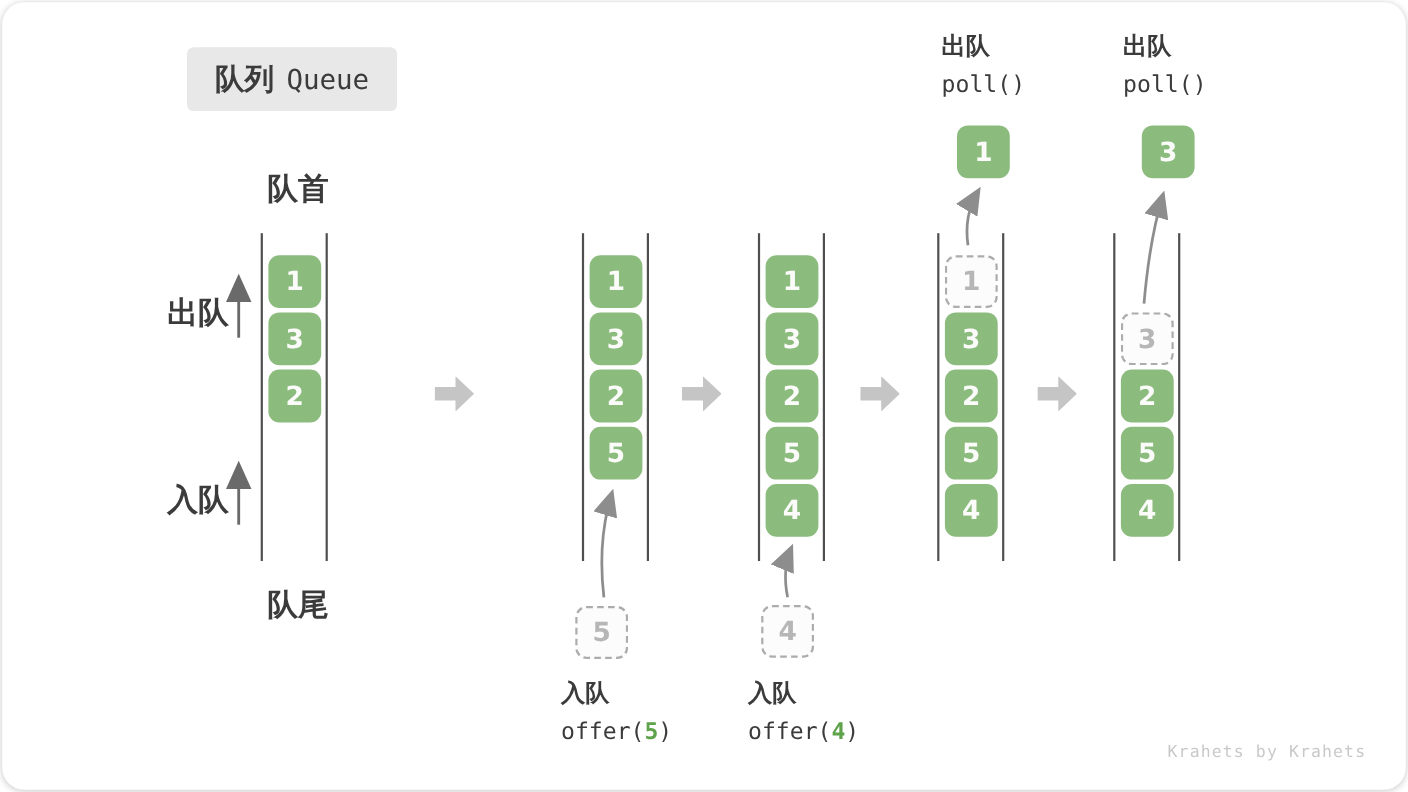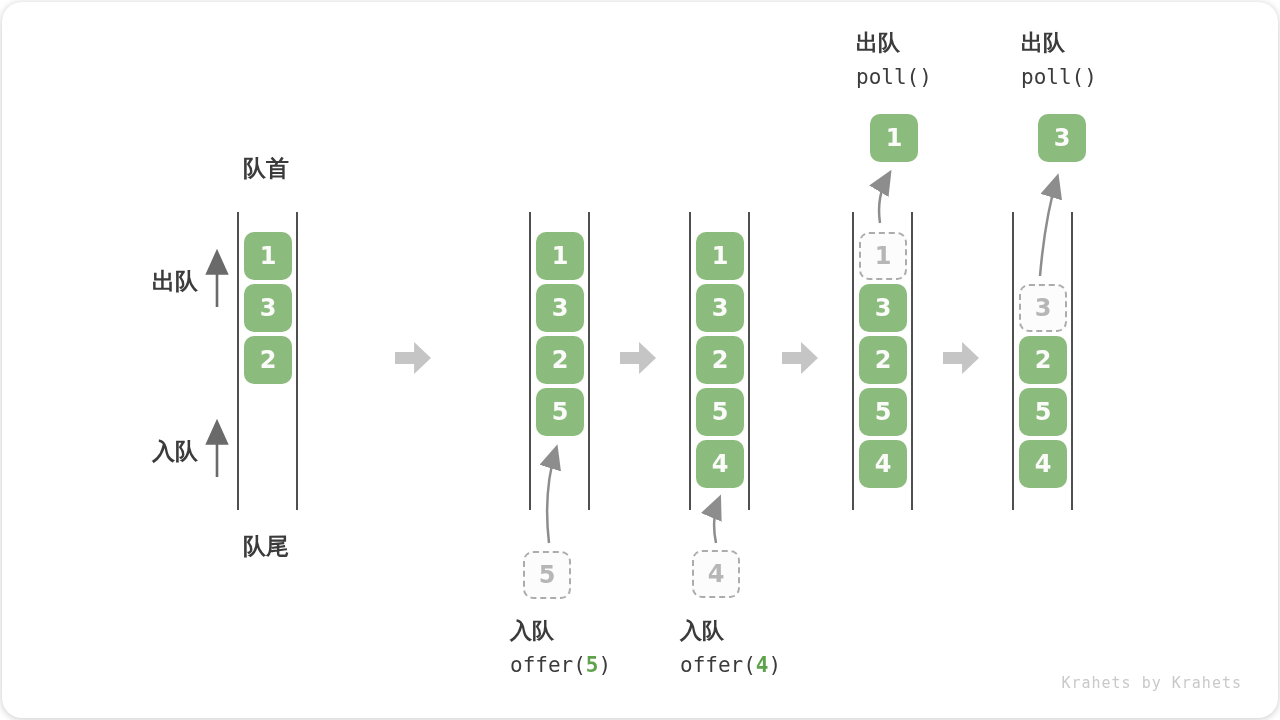--- a/index.html
+++ b/index.html
@@ -13,21 +13,21 @@
     background:#ffffff;border-radius:20px;
     box-shadow:0 1px 7px rgba(0,0,0,0.22);
   }
   .title-box{
     position:absolute;left:170px;top:43px;width:191px;height:58px;
     background:var(--title-bg);border-radius:6px;
     display:flex;align-items:center;justify-content:center;gap:11px;
   }
   .title-zh{font-weight:700;font-size:27px;color:var(--text-dark);}
   .title-en{font-family:"DejaVu Sans Mono","Liberation Mono",monospace;font-size:25px;color:var(--text-dark);}
-  .zh-label{position:absolute;font-weight:700;font-size:23px;color:var(--text-dark);white-space:nowrap;}
+  .zh-label{position:absolute;font-weight:700;font-size:28px;color:var(--text-dark);white-space:nowrap;}
   .wall{position:absolute;top:212px;height:298px;width:2px;background:var(--wall-gray);}
   .queue,.overlay{position:absolute;left:0;top:0;width:1280px;height:720px;pointer-events:none;}
   .slot{
     position:absolute;width:48px;height:48px;border-radius:10px;
     display:flex;align-items:center;justify-content:center;
     font-weight:700;font-size:24px;
   }
   .slot.solid{background:var(--block-green);color:var(--block-text);}
   .slot.dashed{background:var(--dashed-bg);border:2px dashed var(--dashed-border);color:var(--dashed-text);}
   .op{position:absolute;white-space:nowrap;}
@@ -51,20 +51,24 @@
     font-family:"DejaVu Sans Mono","Liberation Mono",monospace;
     font-size:15px;color:var(--watermark-gray);letter-spacing:1px;
   }
 </style>
 </head>
 <body>
 
 <div class="stage">
   <div class="card"></div>
 
+  <div class="title-box">
+    <span class="title-zh">队列</span>
+    <span class="title-en">Queue</span>
+  </div>
 
   <div class="zh-label" style="left:243px;top:153px;">队首</div>
   <div class="zh-label" style="left:243px;top:531px;">队尾</div>
   <div class="zh-label" style="left:152px;top:266px;">出队</div>
   <div class="zh-label" style="left:152px;top:436px;">入队</div>
 
   <div id="queues">
       <div class="queue">
         <div class="wall" style="left: 237px;"></div>
         <div class="wall" style="left: 296px;"></div>

